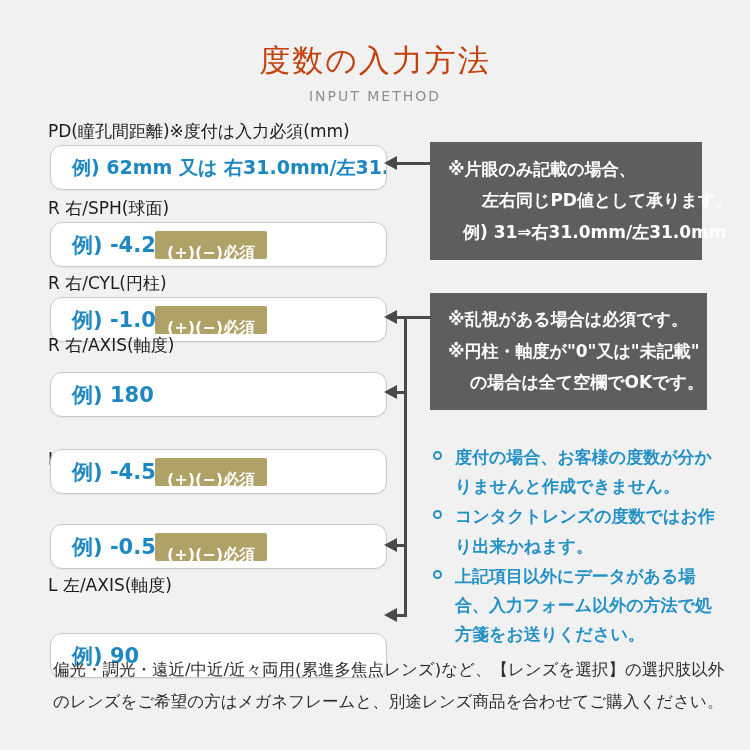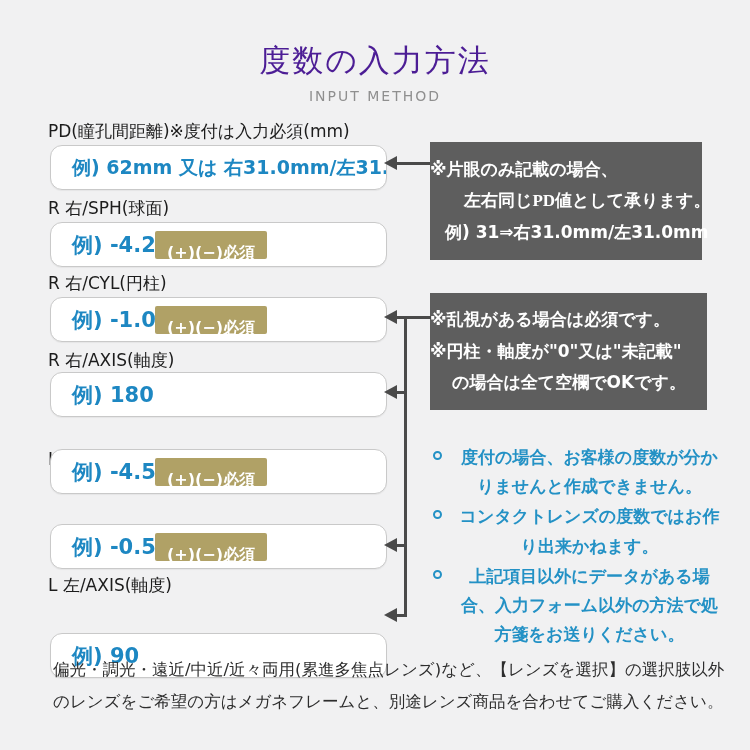--- a/index.html
+++ b/index.html
@@ -6,21 +6,21 @@
   html,body { background:#e8e8e8; }
   body { font-family:"DejaVu Sans","Liberation Sans",sans-serif; }
   #stage {
     position:relative; width:750px; height:750px; margin:0 auto;
     background:#f1f1f2; overflow:hidden;
   }
   
   .title {
     position:absolute; top:40px; left:0; width:750px;
     text-align:center; font-size:31px; font-weight:400;
-    color:#4c1d95; letter-spacing:2px;
+    color:#c2410c; letter-spacing:2px;
   }
   .subtitle {
     position:absolute; top:88px; left:0; width:750px;
     text-align:center; font-size:14px; font-weight:400;
     color:#8f8f8f; letter-spacing:2px;
   }
   
   .field-label {
     position:absolute; left:48px; width:360px; height:20px;
     font-size:17px; color:#1c1c1c; white-space:nowrap;
@@ -40,36 +40,36 @@
     position:absolute; left:104px; top:8px; height:28px;
     background:#b0a166; color:#ffffff;
     font-size:16px; font-weight:bold; line-height:28px;
     padding:8px 12px; border-radius:2px; white-space:nowrap;
   }
   
   .note-box {
     position:absolute; background:#5e5e5e; color:#ffffff;
     display:flex; flex-direction:column; justify-content:center;
     font-size:17px; font-weight:bold; line-height:1.85;
-    padding-right:6px;
+    padding-left:18px; padding-right:6px;
   }
   .note-line { white-space:nowrap; }
   .indent-1 { padding-left:15px; }
-  .indent-2 { padding-left:34px;font-family:Liberation Serif, serif; }
+  .indent-2 { padding-left:34px; }
   .indent-3 { padding-left:22px; }
   .u { text-underline-offset:3px; }
   
   .cline { position:absolute; background:#4a4a4a; }
   .arrow-head {
     position:absolute; width:0; height:0;
     border-top:7px solid transparent; border-bottom:7px solid transparent;
     border-right:13px solid #4a4a4a;
   }
   
-  .bullet-list { position:absolute; left:432px; top:443px; width:292px;text-align:center; }
+  .bullet-list { position:absolute; left:432px; top:443px; width:292px; }
   .bullet-item {
     position:relative; padding-left:23px; margin-bottom:1px;
     font-size:17px; font-weight:bold; color:#2391c5; line-height:1.72;
   }
   .bullet-ring {
     position:absolute; left:1px; top:8px; width:9px; height:9px;
     border:2.5px solid #2391c5; border-radius:50%;
   }
   
   .footer-note {
@@ -95,21 +95,21 @@
     <span class="example-text">例) -4.25</span>
     <span class="required-badge">(+)(−)必須</span>
   </div>
 
   <div class="field-label" style="top:272px;">R 右/CYL(円柱)</div>
   <div class="example-box" style="top:297px;">
     <span class="example-text">例) -1.00</span>
     <span class="required-badge">(+)(−)必須</span>
   </div>
 
-  <div class="field-label" style="top:349px;">R 右/AXIS(軸度)</div>
+  <div class="field-label" style="top:334px;">R 右/AXIS(軸度)</div>
   <div class="example-box" style="top:372px;">
     <span class="example-text">例) 180</span>
   </div>
 
   <div class="field-label" style="top:448px;">L 左/SPH(球面)</div>
   <div class="example-box" style="top:449px;">
     <span class="example-text">例) -4.50</span>
     <span class="required-badge">(+)(−)必須</span>
   </div>
 

